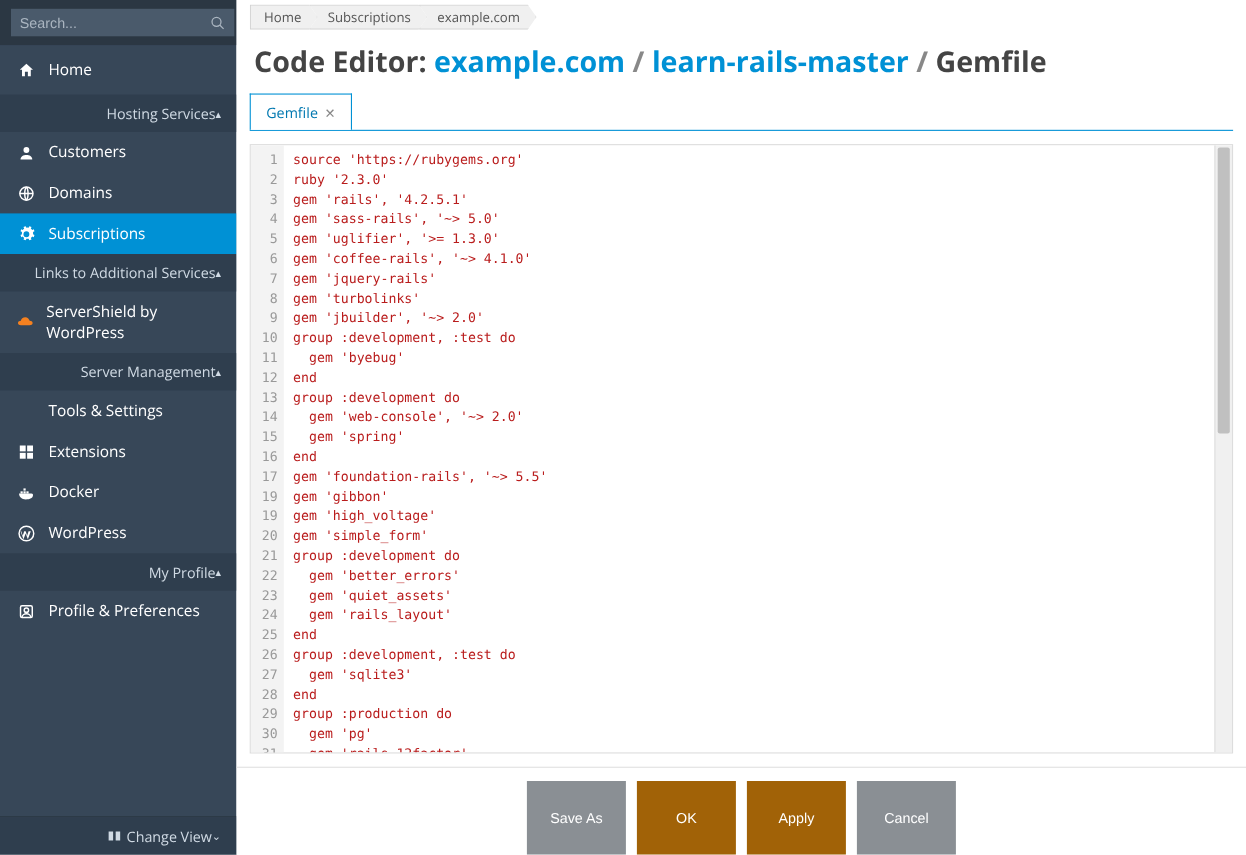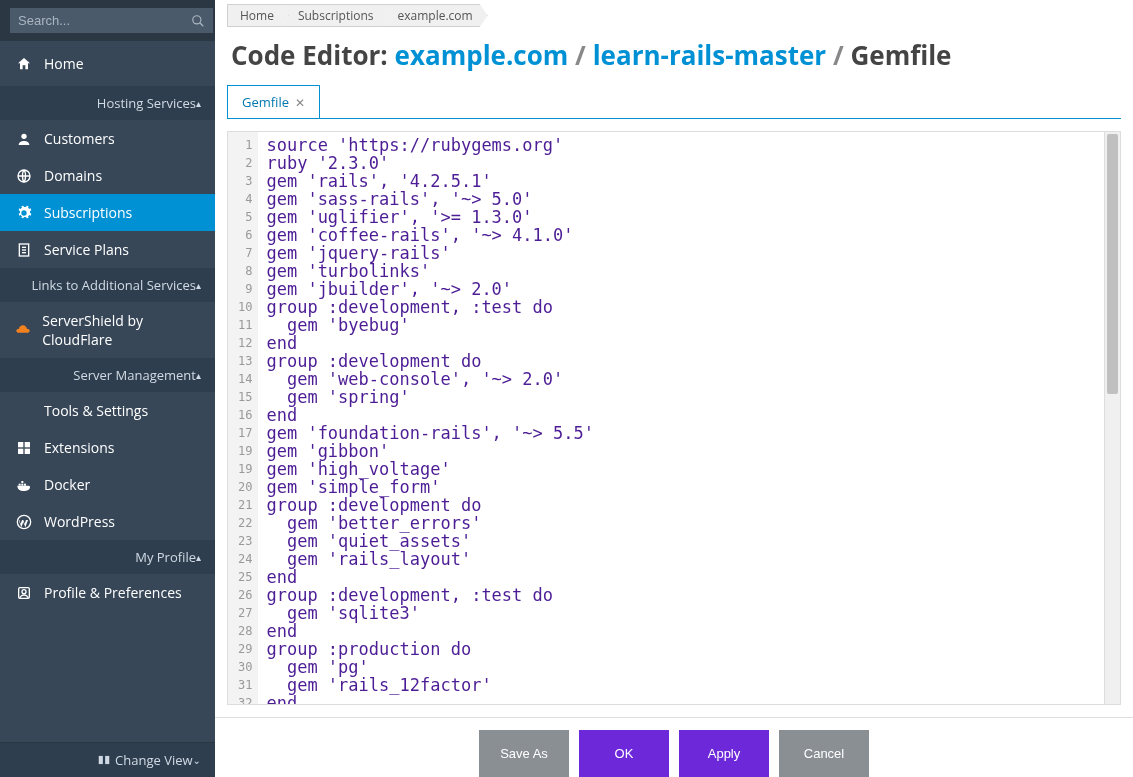--- a/index.html
+++ b/index.html
@@ -33,28 +33,28 @@
 .page-title .link { color: #0091d5; }
 .page-title .sep { color: #888; }
 
 .tabs { display: flex; border-bottom: 1px solid #0091d5; margin: 0 12px; }
 .tab { padding: 7px 14px; border: 1px solid #ccc; border-bottom: none; background: #fff; color: #0078b0; font-size: 13px; display: flex; align-items: center; gap: 6px; cursor: pointer; }
 .tab.active { border-color: #0091d5; }
 .tab-close { color: #888; font-size: 12px; cursor: pointer; }
 
 .editor-wrap { flex: 1; margin: 12px; border: 1px solid #ddd; display: flex; overflow: hidden; position: relative; }
 .gutter { background: #f3f3f3; color: #999; font-family: Menlo, Consolas, monospace; font-size: 12px; text-align: right; padding: 4px 6px 4px 10px; user-select: none; line-height: 18px; }
-.code { flex: 1; font-family: Menlo, Consolas, monospace; font-size: 17px; padding: 4px 8px; white-space: pre; line-height: 18px; color: #4c1d95; overflow: hidden; }
+.code { flex: 1; font-family: Menlo, Consolas, monospace; font-size: 12px; padding: 4px 8px; white-space: pre; line-height: 18px; color: #b91c1c; overflow: hidden; }
 .scrollbar { width: 16px; background: #f0f0f0; border-left: 1px solid #ddd; position: relative; }
 .scrollbar-thumb { position: absolute; top: 2px; left: 2px; right: 2px; height: 260px; background: #c0c0c0; border-radius: 2px; }
 
 .button-bar { display: flex; justify-content: center; gap: 10px; padding: 12px 0 0; border-top: 1px solid #e0e0e0; }
-.btn { min-width: 90px; padding: 16px 20px; border: none; color: #fff; font-size: 13px; cursor: pointer; text-align: center; }
+.btn { min-width: 90px; padding: 26px 20px; border: none; color: #fff; font-size: 13px; cursor: pointer; text-align: center; }
 .btn-gray { background: #8a8f94; }
-.btn-blue { background: #6d28d9; }
+.btn-blue { background: #a16207; }
 
 svg { display: block; }
 </style>
 </head>
 <body>
 
 <div class="app">
 
   <div class="sidebar">
     <div class="search-bar">
@@ -100,42 +100,31 @@
           <span>Domains</span>
         </div>
         <div class="nav-item active">
           <span class="icon">
             <svg width="16" height="16" viewBox="0 0 24 24" fill="currentColor">
               <path d="M12 8a4 4 0 100 8 4 4 0 000-8zm9 4l2 1-1 3-2-1a8 8 0 01-2 2l1 2-3 1-1-2a8 8 0 01-3 0l-1 2-3-1 1-2a8 8 0 01-2-2l-2 1-1-3 2-1a8 8 0 010-3l-2-1 1-3 2 1a8 8 0 012-2l-1-2 3-1 1 2a8 8 0 013 0l1-2 3 1-1 2a8 8 0 012 2l2-1 1 3-2 1a8 8 0 010 3z"></path>
             </svg>
           </span>
           <span>Subscriptions</span>
         </div>
-        <div class="nav-item">
-          <span class="icon">
-            <svg width="16" height="16" viewBox="0 0 24 24" fill="none" stroke="currentColor" stroke-width="2">
-              <rect x="5" y="3" width="14" height="18"></rect>
-              <line x1="9" y1="8" x2="15" y2="8"></line>
-              <line x1="9" y1="12" x2="15" y2="12"></line>
-              <line x1="9" y1="16" x2="15" y2="16"></line>
-            </svg>
-          </span>
-          <span>Service Plans</span>
-        </div>
         <div class="nav-section-header">
           <span>Links to Additional Services</span>
           <span class="chevron">▴</span>
         </div>
         <div class="nav-item">
           <span class="icon">
             <svg width="16" height="16" viewBox="0 0 24 24" fill="#f48120">
               <path d="M6 16c-2 0-4-1-4-3s2-3 4-3c0-3 3-5 6-5s5 2 6 5c2 0 4 1 4 3s-2 3-4 3H6z"></path>
             </svg>
           </span>
-          <span>ServerShield by CloudFlare</span>
+          <span>ServerShield by WordPress</span>
         </div>
         <div class="nav-section-header">
           <span>Server Management</span>
           <span class="chevron">▴</span>
         </div>
         <div class="nav-item">
           <span class="icon">
             <svg width="16" height="16" viewBox="0 0 24 24" fill="currentColor">
               <path d="M7 3v6M5 6h4M17 3v6M15 6h4M7 15v6M5 18h4M17 15v6M15 18h4"></path>
             </svg>

